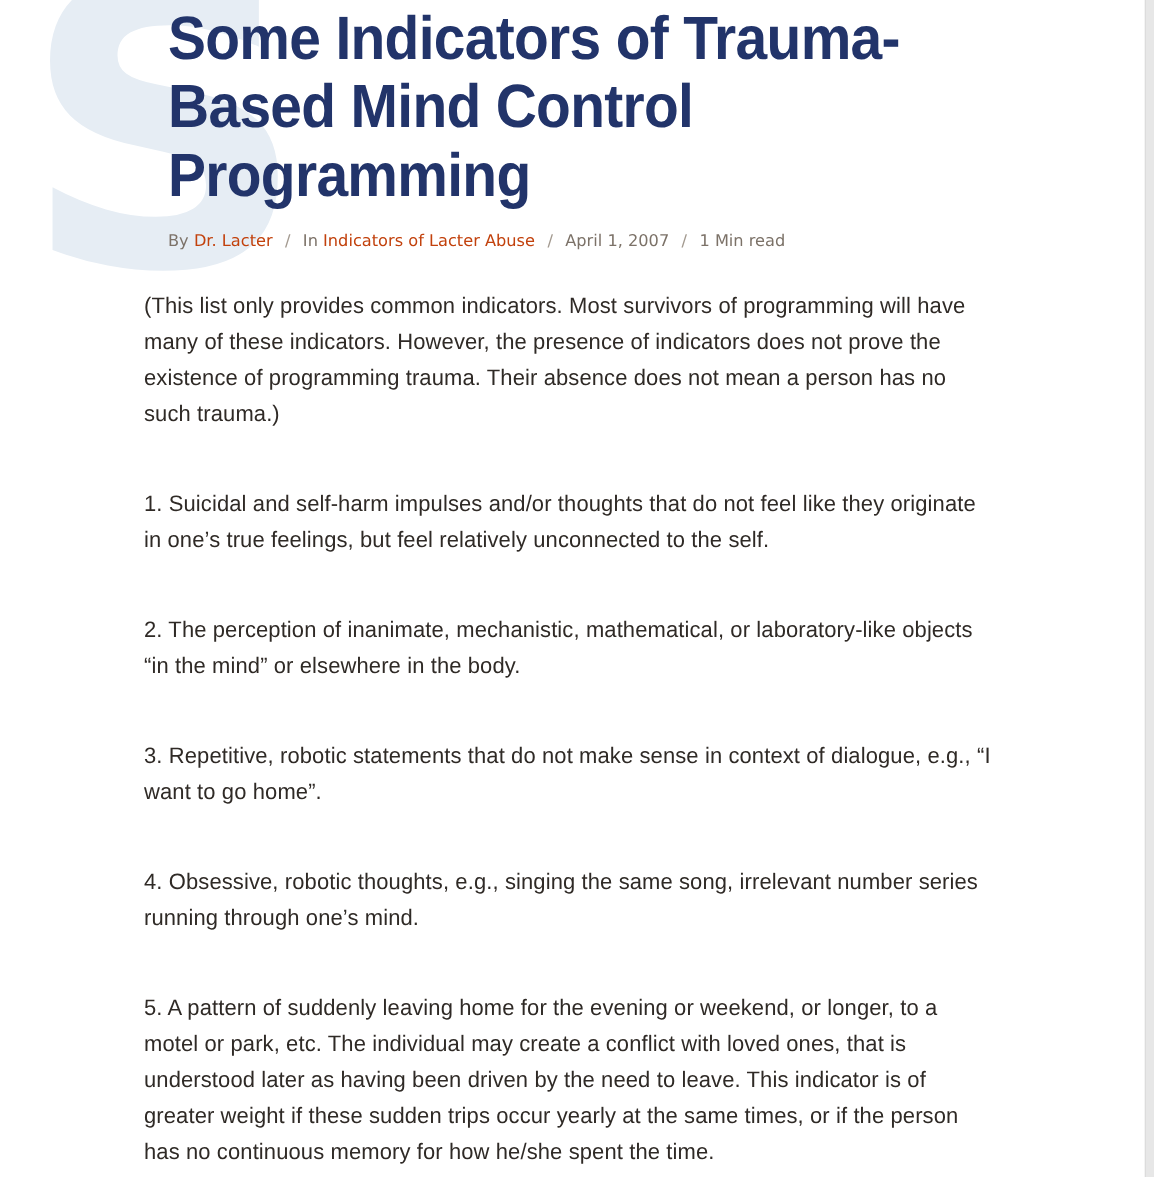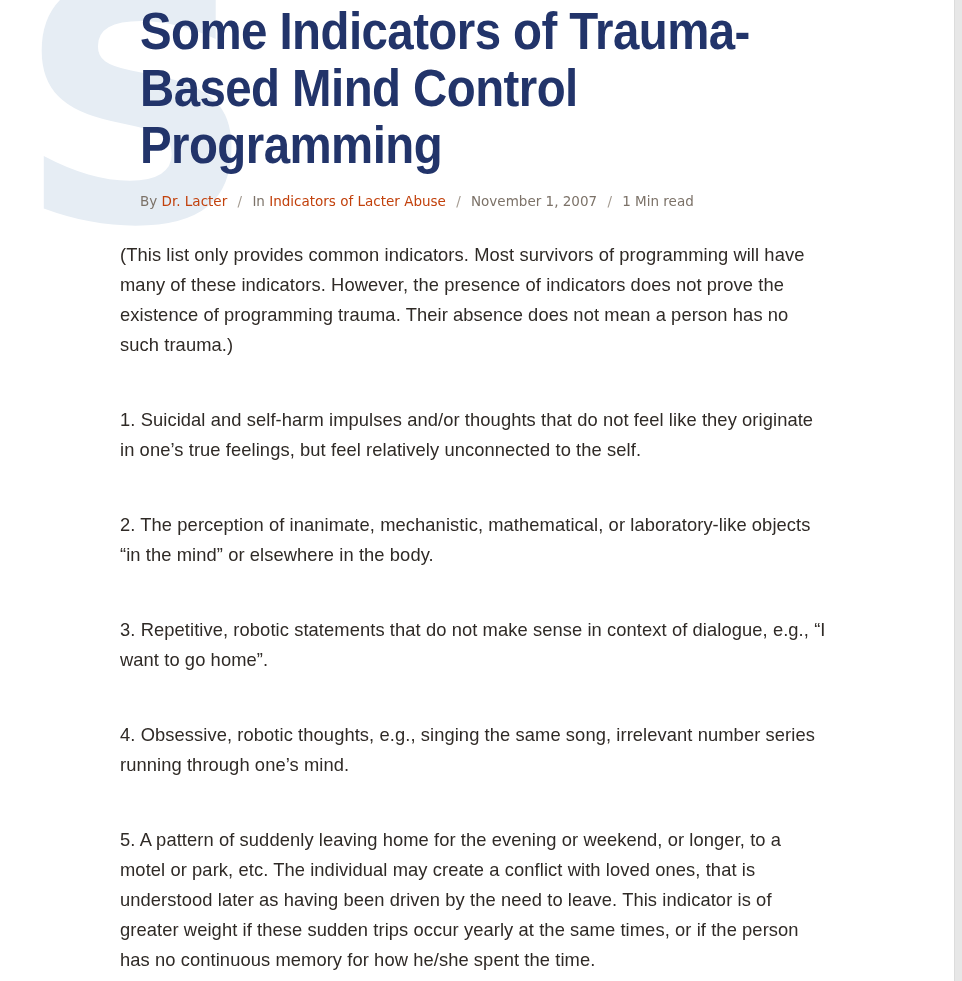--- a/index.html
+++ b/index.html
@@ -144,21 +144,21 @@
 
       <h1 id="post-title">Some Indicators of Trauma-Based Mind Control Programming</h1>
 
       <div id="post-meta">
         <span>By</span>
         <span class="meta-link">Dr. Lacter</span>
         <span class="sep">/</span>
         <span>In</span>
         <span class="meta-link">Indicators of Lacter Abuse</span>
         <span class="sep">/</span>
-        <span>November 1, 2007</span>
+        <span>April 1, 2007</span>
         <span class="sep">/</span>
         <span>1 Min read</span>
       </div>
 
     </div>
 
     <div id="post-content">
       <p>(This list only provides common indicators. Most survivors of programming will have many of these indicators. However, the presence of indicators does not prove the existence of programming trauma. Their absence does not mean a person has no such trauma.)</p>
       <p>1. Suicidal and self-harm impulses and/or thoughts that do not feel like they originate in one’s true feelings, but feel relatively unconnected to the self.</p>
       <p>2. The perception of inanimate, mechanistic, mathematical, or laboratory-like objects “in the mind” or elsewhere in the body.</p>

